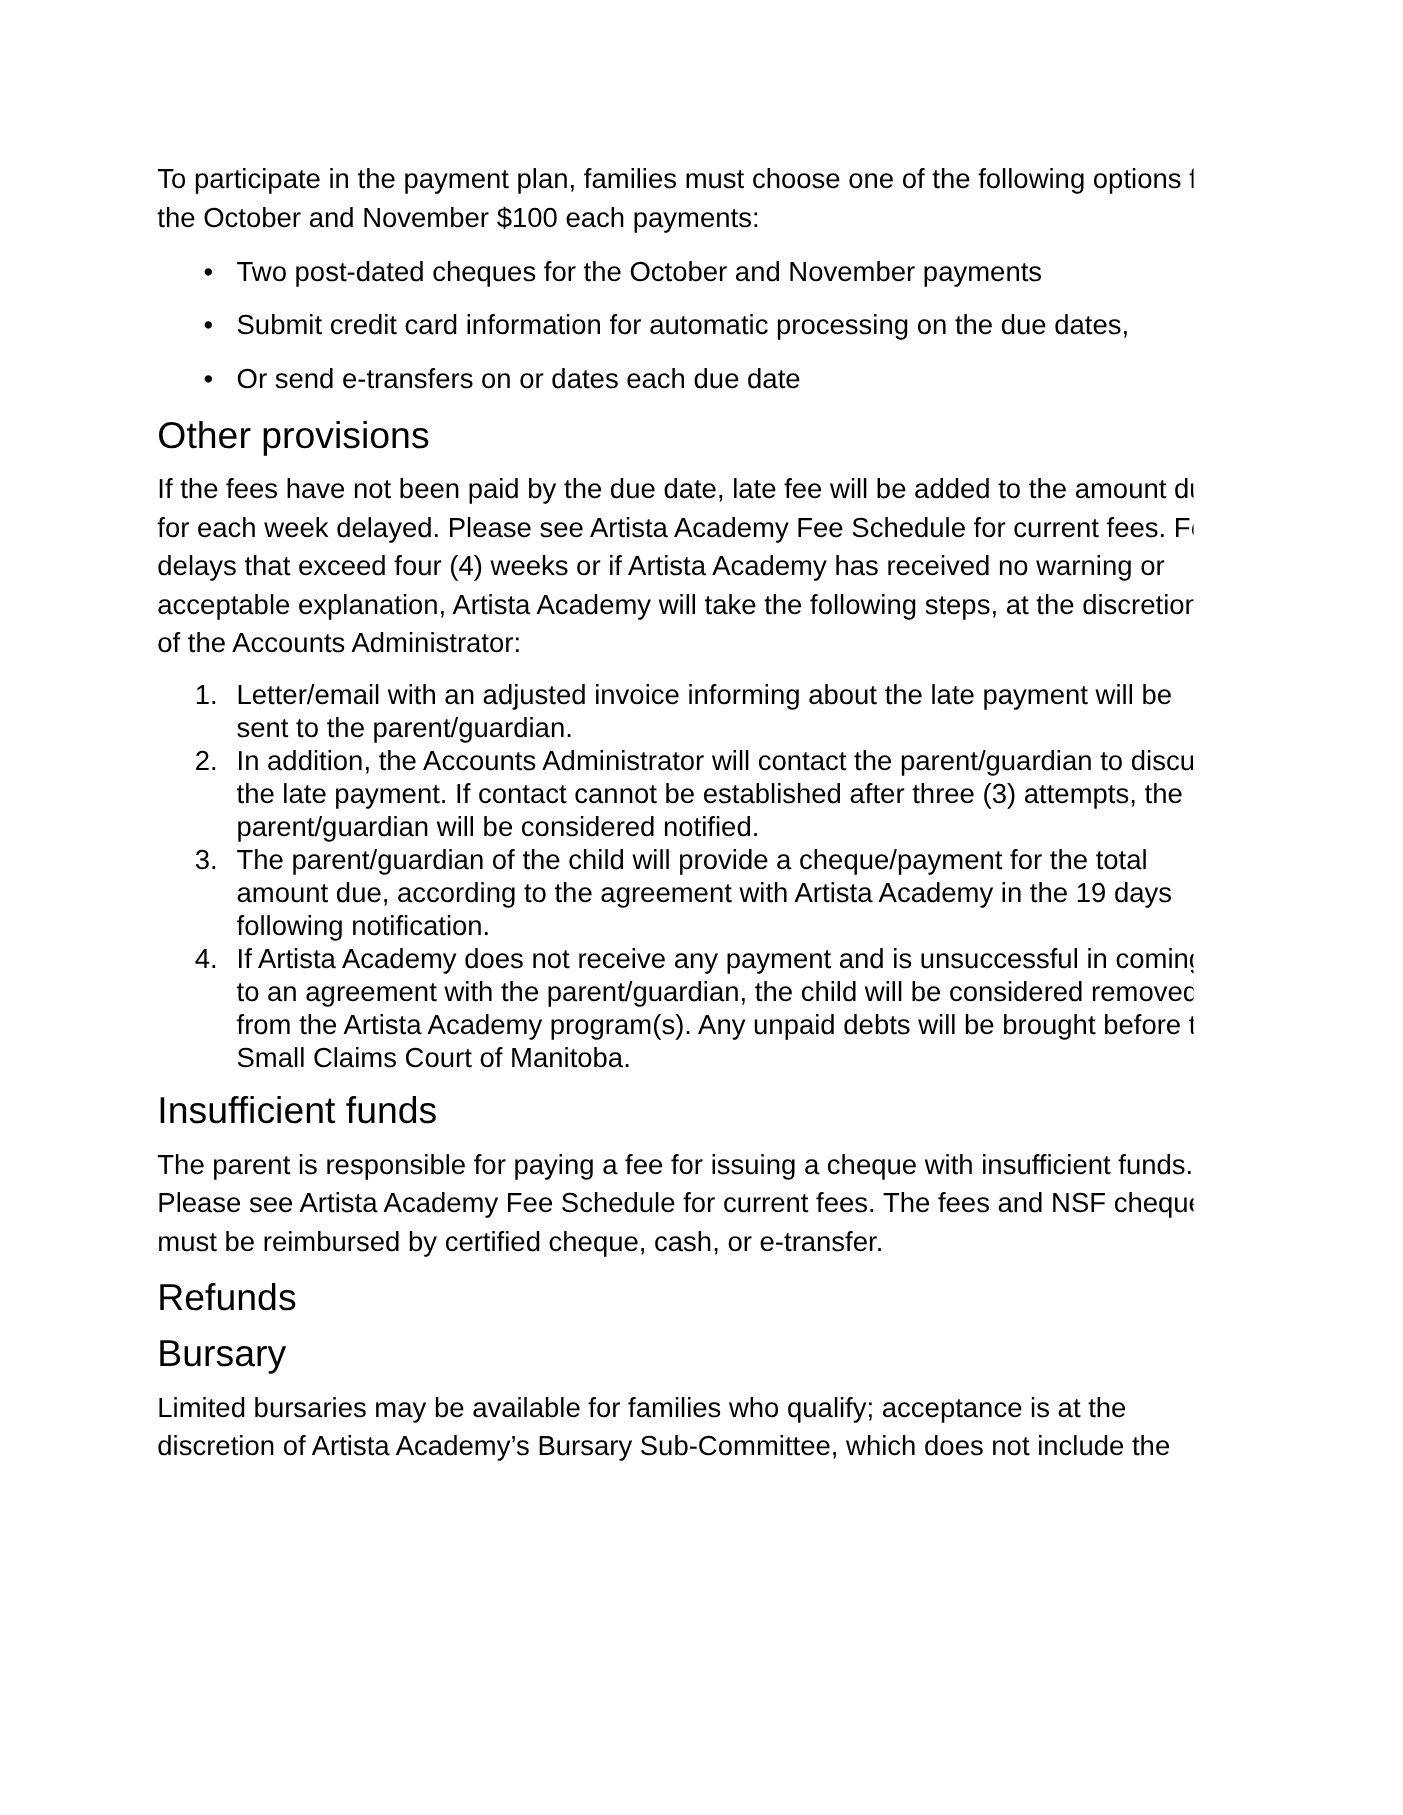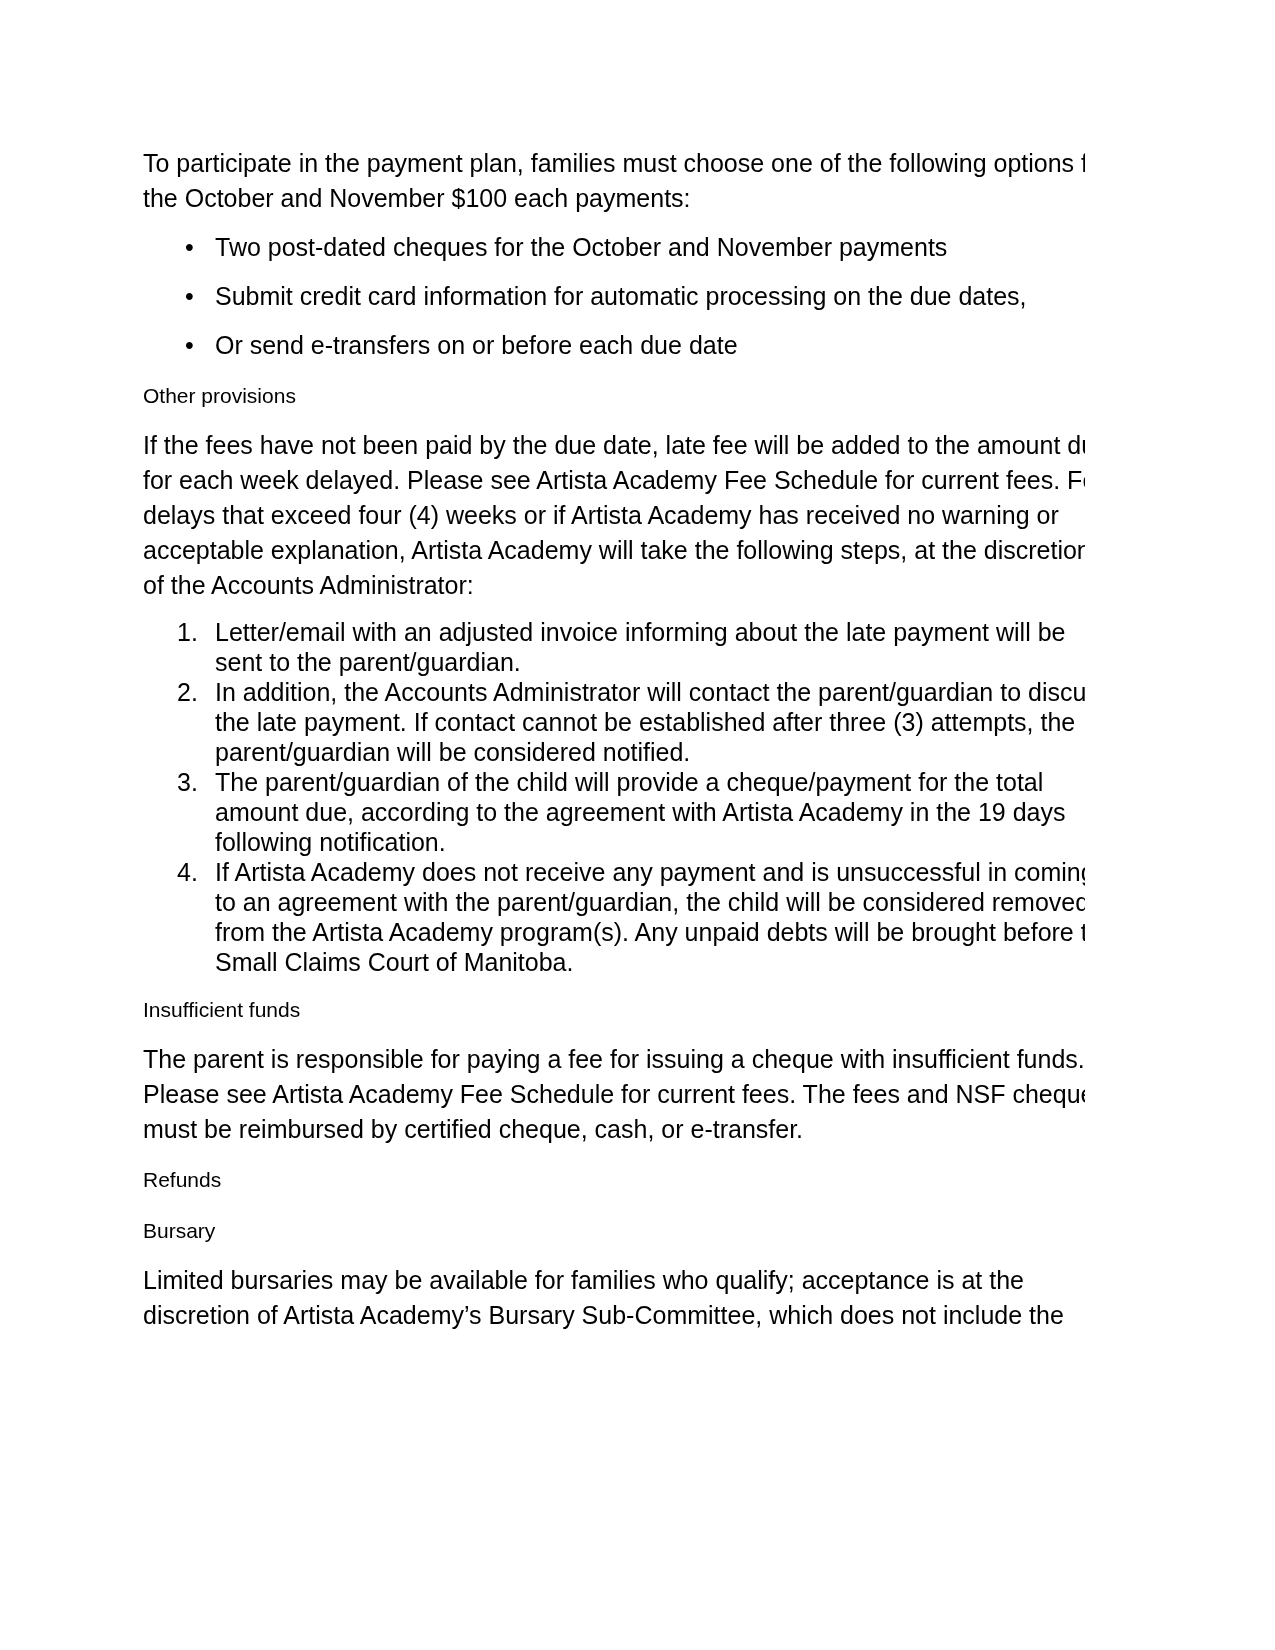--- a/index.html
+++ b/index.html
@@ -22,21 +22,21 @@
     width: 975px;
   }
   p.body-text {
     margin: 0 0 14px 0;
     font-size: 25px;
     line-height: 35px;
     font-weight: 400;
   }
   h2.section-heading {
     margin: 12px 0 13px 0;
-    font-size: 21px;
+    font-size: 34px;
     line-height: 38px;
     font-weight: 400;
   }
   ul.doc-list, ol.doc-list {
     list-style: none;
     margin: 4px 0 14px 0;
     padding: 0;
   }
   ol.doc-list {
     margin-top: 0;
@@ -79,21 +79,21 @@
       <li>
         <span class="marker">•</span>
         <span class="li-text">Two post-dated cheques for the October and November payments</span>
       </li>
       <li>
         <span class="marker">•</span>
         <span class="li-text">Submit credit card information for automatic processing on the due dates,</span>
       </li>
       <li>
         <span class="marker">•</span>
-        <span class="li-text">Or send e-transfers on or before each due date</span>
+        <span class="li-text">Or send e-transfers on or dates each due date</span>
       </li>
     </ul>
 
 
     <h2 class="section-heading">Other provisions</h2>
 
     <p class="body-text">If the fees have not been paid by the due date, late fee will be added to the amount due for each week delayed. Please see Artista Academy Fee Schedule for current fees. For delays that exceed four (4) weeks or if Artista Academy has received no warning or acceptable explanation, Artista Academy will take the following steps, at the discretion of the Accounts Administrator:</p>
 
     <ol class="doc-list">
       <li>

